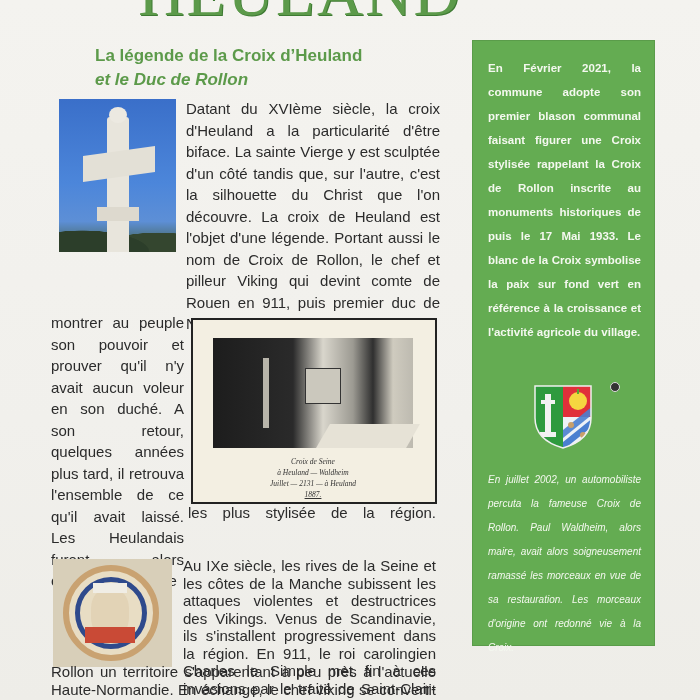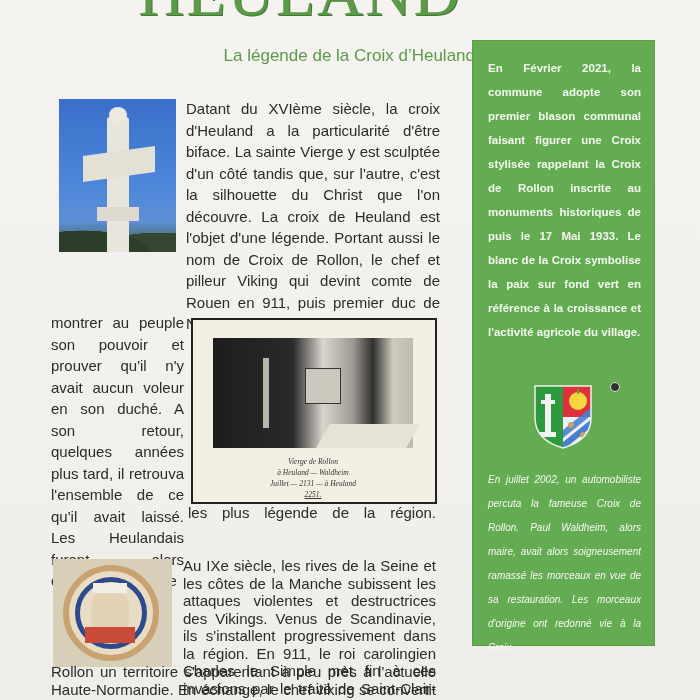--- a/index.html
+++ b/index.html
@@ -10,22 +10,22 @@
     color:#2a2a2a;
   }
   .board { position:absolute; left:0; top:0; width:700px; height:700px;
     background: linear-gradient(180deg,#f4f3ef 0%,#f1f0ec 60%,#eeede8 100%); }
   .big-title {
     position:absolute; left:120px; top:-38px; width:360px;
     font-family:"Liberation Serif", serif; font-size:64px; letter-spacing:2px;
     color:#5c9a4a; line-height:1; text-align:center;
     text-shadow: 1px 1px 0 #3e7a33;
   }
-  .subtitle { position:absolute; left:95px; top:44px; width:380px; text-align:right;
-    color:#5c9a4a; font-weight:normal; font-size:17px; line-height:24px; }
+  .subtitle { position:absolute; left:95px; top:44px; width:380px; text-align:left;
+    color:#5c9a4a; font-weight:bold; font-size:17px; line-height:24px; }
   .subtitle .l2 { font-style:italic; display:block; }
 
   .para { position:absolute; font-size:15px; line-height:21.5px; text-align:justify; color:#2b2b2b; }
   .p1 { left:186px; top:98px; width:254px; }
   .p2 { left:51px; top:270px; width:385px; }
   .p3 { left:51px; top:312px; width:133px; }
   .p3b { left:188px; top:502px; width:248px; text-align:justify; text-align-last:justify; }
   .p4 { left:183px; top:557px; width:253px; line-height:17.5px; }
   .p5 { left:51px; top:663px; width:385px; line-height:17.5px; }
 
@@ -73,45 +73,46 @@
   .dot { position:absolute; width:8px; height:8px; border-radius:50%; background:#333; border:1px solid #ddd; }
 </style>
 </head>
 <body>
 
 <div class="board">
 
   <div class="big-title">HEULAND</div>
   <div class="subtitle">
     <span>La légende de la Croix d’Heuland</span>
+    <span class="l2">et le Duc de Rollon</span>
   </div>
 
   <div class="photo-cross">
     <div class="trees"></div>
     <div class="cross-shaft"></div>
     <div class="cross-top"></div>
     <div class="cross-arm"></div>
     <div class="cross-base"></div>
   </div>
 
   <div class="para p1">Datant du XVIème siècle, la croix d'Heuland a la particularité d'être biface. La sainte Vierge y est sculptée d'un côté tandis que, sur l'autre, c'est la silhouette du Christ que l'on découvre. La croix de Heuland est l'objet d'une légende. Portant aussi le nom de Croix de Rollon, le chef et pilleur Viking qui devint comte de Rouen en 911, puis premier duc de Normandie.</div>
   <div class="para p3">montrer au peuple son pouvoir et prouver qu'il n'y avait aucun voleur en son duché. A son retour, quelques années plus tard, il retrouva l'ensemble de ce qu'il avait laissé. Les Heulandais furent alors considérés comme</div>
-  <div class="para p3b">les plus légende de la région.</div>
+  <div class="para p3b">les plus stylisée de la région.</div>
 
   <div class="drawing-frame">
     <div class="drawing">
       <div class="crossmark"></div>
       <div class="house"></div>
       <div class="road"></div>
     </div>
     <div class="caption-lines">
-      <div>Vierge de Rollon</div>
+      <div>Croix de Seine</div>
       <div>à Heuland — Waldheim</div>
       <div>Juillet — 2131 — à Heuland</div>
-      <div class="u">2251.</div>
+      <div class="u">1887.</div>
     </div>
   </div>
 
   <div class="photo-rollon">
     <div class="medallion">
       <div class="ring"></div>
       <div class="face"></div>
       <div class="crown"></div>
       <div class="robe"></div>
     </div>

